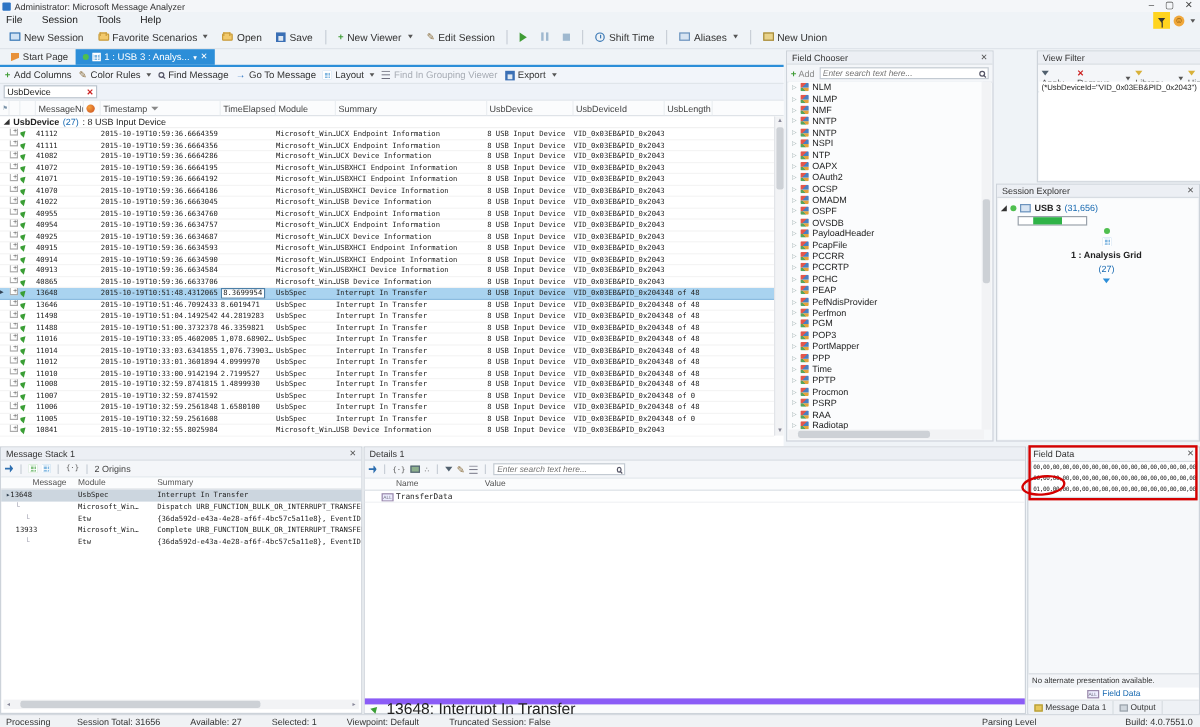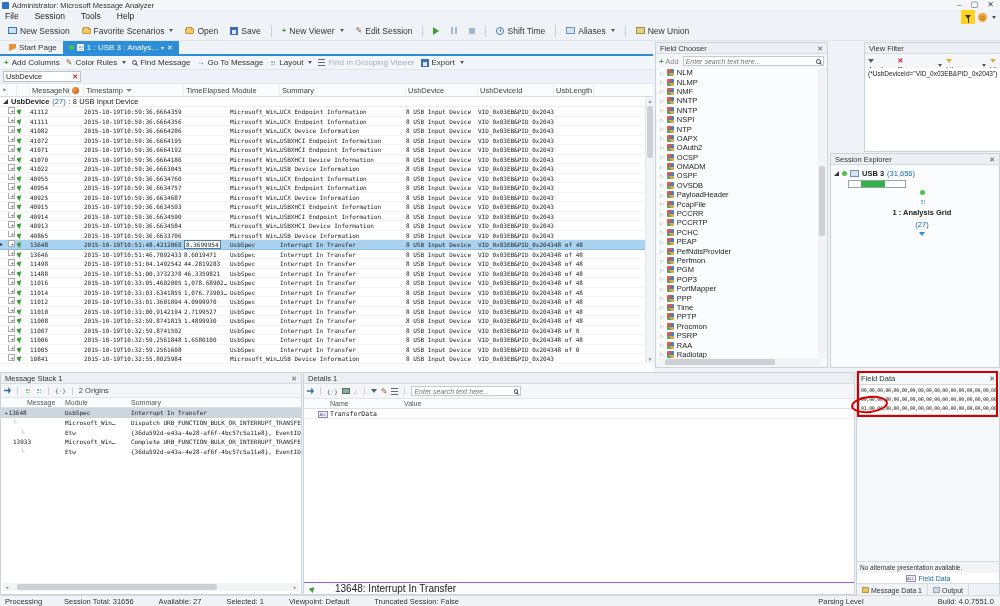--- a/index.html
+++ b/index.html
@@ -123,21 +123,21 @@
   #fd-panel { left:856px; top:372px; width:144px; height:223px; background:#f6f8fa; }
   .colhead { display:flex; font-size:7px; color:#555; border-bottom:1px solid #dde1e6; height:10px; align-items:center; background:#fbfcfd; }
   .ms-c1 { width:64px; padding-left:26px; } .ms-c2 { width:66px; } .ms-c3 { flex:1; }
   .ms-row { height:9.8px; line-height:9.8px; font-size:6px; white-space:nowrap; overflow:hidden; display:flex; }
   .ms-row.sel { background:#ccd6df; }
   .ms-m { width:64px; overflow:hidden; } .ms-mod { width:66px; overflow:hidden; } .ms-s { flex:1; overflow:hidden; }
   .conn { color:#99a; }
   .dt-c1 { width:100px; padding-left:26px; } .dt-c2 { flex:1; }
   .dt-row { height:10px; line-height:10px; font-size:6.5px; display:flex; white-space:nowrap; border-bottom:1px solid #f0f2f4; }
   .binbadge { display:inline-block; width:10px; height:7px; border:1px solid #98a; color:#667; font-size:4px; line-height:6px; text-align:center; margin:0 2px 0 14px; background:#eef; }
-  .dt-status { position:absolute; left:0; bottom:0; width:100%; height:12px; border-top:1px solid #8b5cf6; background:#fafbfc; display:flex; align-items:center; gap:20px; padding-left:6px; font-size:10px; color:#222; }
+  .dt-status { position:absolute; left:0; bottom:0; width:100%; height:12px; border-top:5px solid #8b5cf6; background:#fafbfc; display:flex; align-items:center; gap:7px; padding-left:6px; font-size:13px; color:#222; }
   .ms-hscroll { position:absolute; left:2px; bottom:3px; width:296px; height:8px; background:#f2f3f5; }
   .hsarrow { position:absolute; top:0; width:8px; height:8px; font-size:5px; color:#889; text-align:center; line-height:8px; }
 
   
   .fd-hex { position:absolute; left:2px; top:11px; width:139px; height:31px; background:#fff; border:1px solid #d5dae0; padding:1px; overflow:hidden; }
   .hexline { font-size:5px; line-height:9px; letter-spacing:-0.3px; white-space:nowrap; color:#222; }
   .fd-noalt { position:absolute; left:0; top:188px; width:100%; border-top:1px solid #d7dce2; font-size:6.5px; color:#333; padding:2px 3px; background:#f2f4f7; }
   .fd-tab { position:absolute; left:0; top:200px; width:100%; height:11px; display:flex; align-items:center; justify-content:center; gap:3px; font-size:7px; color:#1668b0; background:#fff; border-bottom:1px solid #d7dce2; }
   .fd-tools { position:absolute; left:0; top:211px; width:100%; height:12px; display:flex; align-items:center; font-size:7px; color:#333; background:#eef1f5; }
   .fd-tools .t { display:flex; align-items:center; gap:2px; padding:0 5px; height:100%; border-right:1px solid #d7dce2; }

